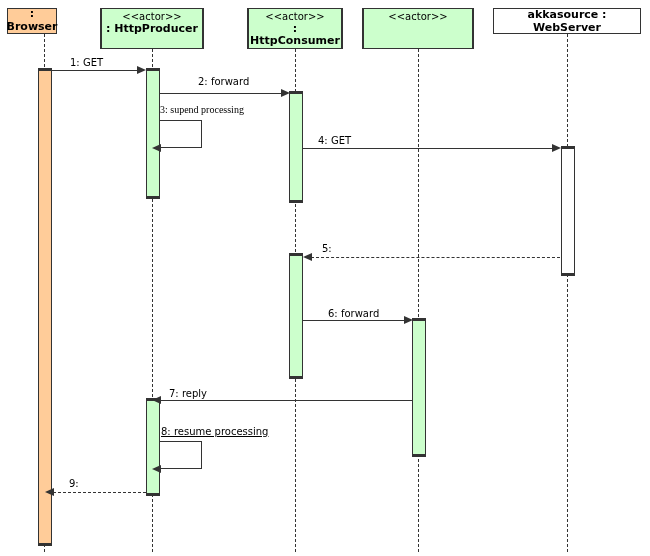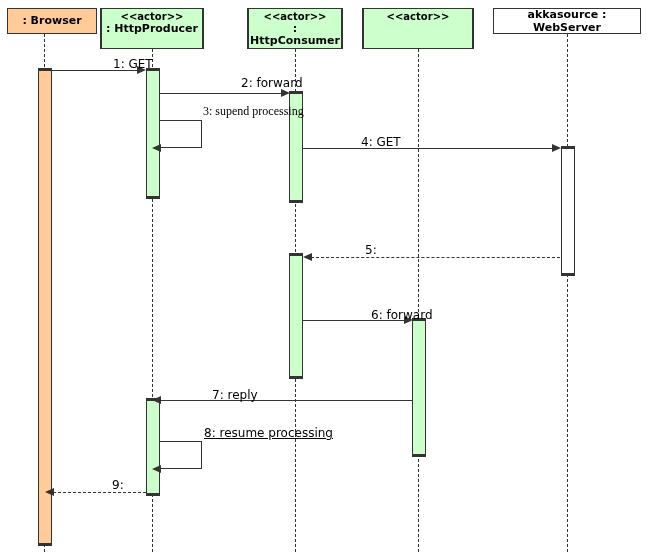--- a/index.html
+++ b/index.html
@@ -31,21 +31,21 @@
   }
   .head.actor {
     border-left: 1px solid #333333;
     border-right: 1px solid #333333;
     box-shadow: inset 2px 0 0 -1px #333333, inset -2px 0 0 -1px #333333;
   }
   .head .stereo {
     display: block;
     font-size: 10px;
     color: #000000;
-    font-weight: bold;
+    font-weight: normal;
     letter-spacing: 0px;
   }
   .head .nm {
     display: block;
     font-size: 11px;
     font-weight: bold;
     color: #000000;
     letter-spacing: 0px;
   }
   .head.plain {
@@ -106,41 +106,40 @@
     border-bottom: 4px solid transparent;
     border-left: 9px solid #333333;
   }
   .arrow.left {
     border-top: 4px solid transparent;
     border-bottom: 4px solid transparent;
     border-right: 9px solid #333333;
   }
   .msg-label {
     position: absolute;
-    font-size: 12px;
+    font-size: 10px;
     color: #000000;
     white-space: nowrap;
     letter-spacing: 0px;
-    margin-left: 43px;
   }
 
   
   .selfloop {
     position: absolute;
     box-sizing: border-box;
     border: 1px solid #333333;
     border-left: none;
   }
 </style>
 </head>
 <body>
 
 <div id="diagram">
 
-  <div class="head browser" style="left:7px; top:8px; width:90px; height:26px;">
+  <div class="head browser" style="left:7px; top:8px; width:50px; height:26px;">
     <span class="nm">: Browser</span>
   </div>
 
   <div class="head actor" style="left:100px; top:8px; width:104px; height:41px;">
     <span class="stereo">&lt;&lt;actor&gt;&gt;</span>
     <span class="nm">: HttpProducer</span>
   </div>
 
   <div class="head actor" style="left:247px; top:8px; width:96px; height:41px;">
     <span class="stereo">&lt;&lt;actor&gt;&gt;</span>

